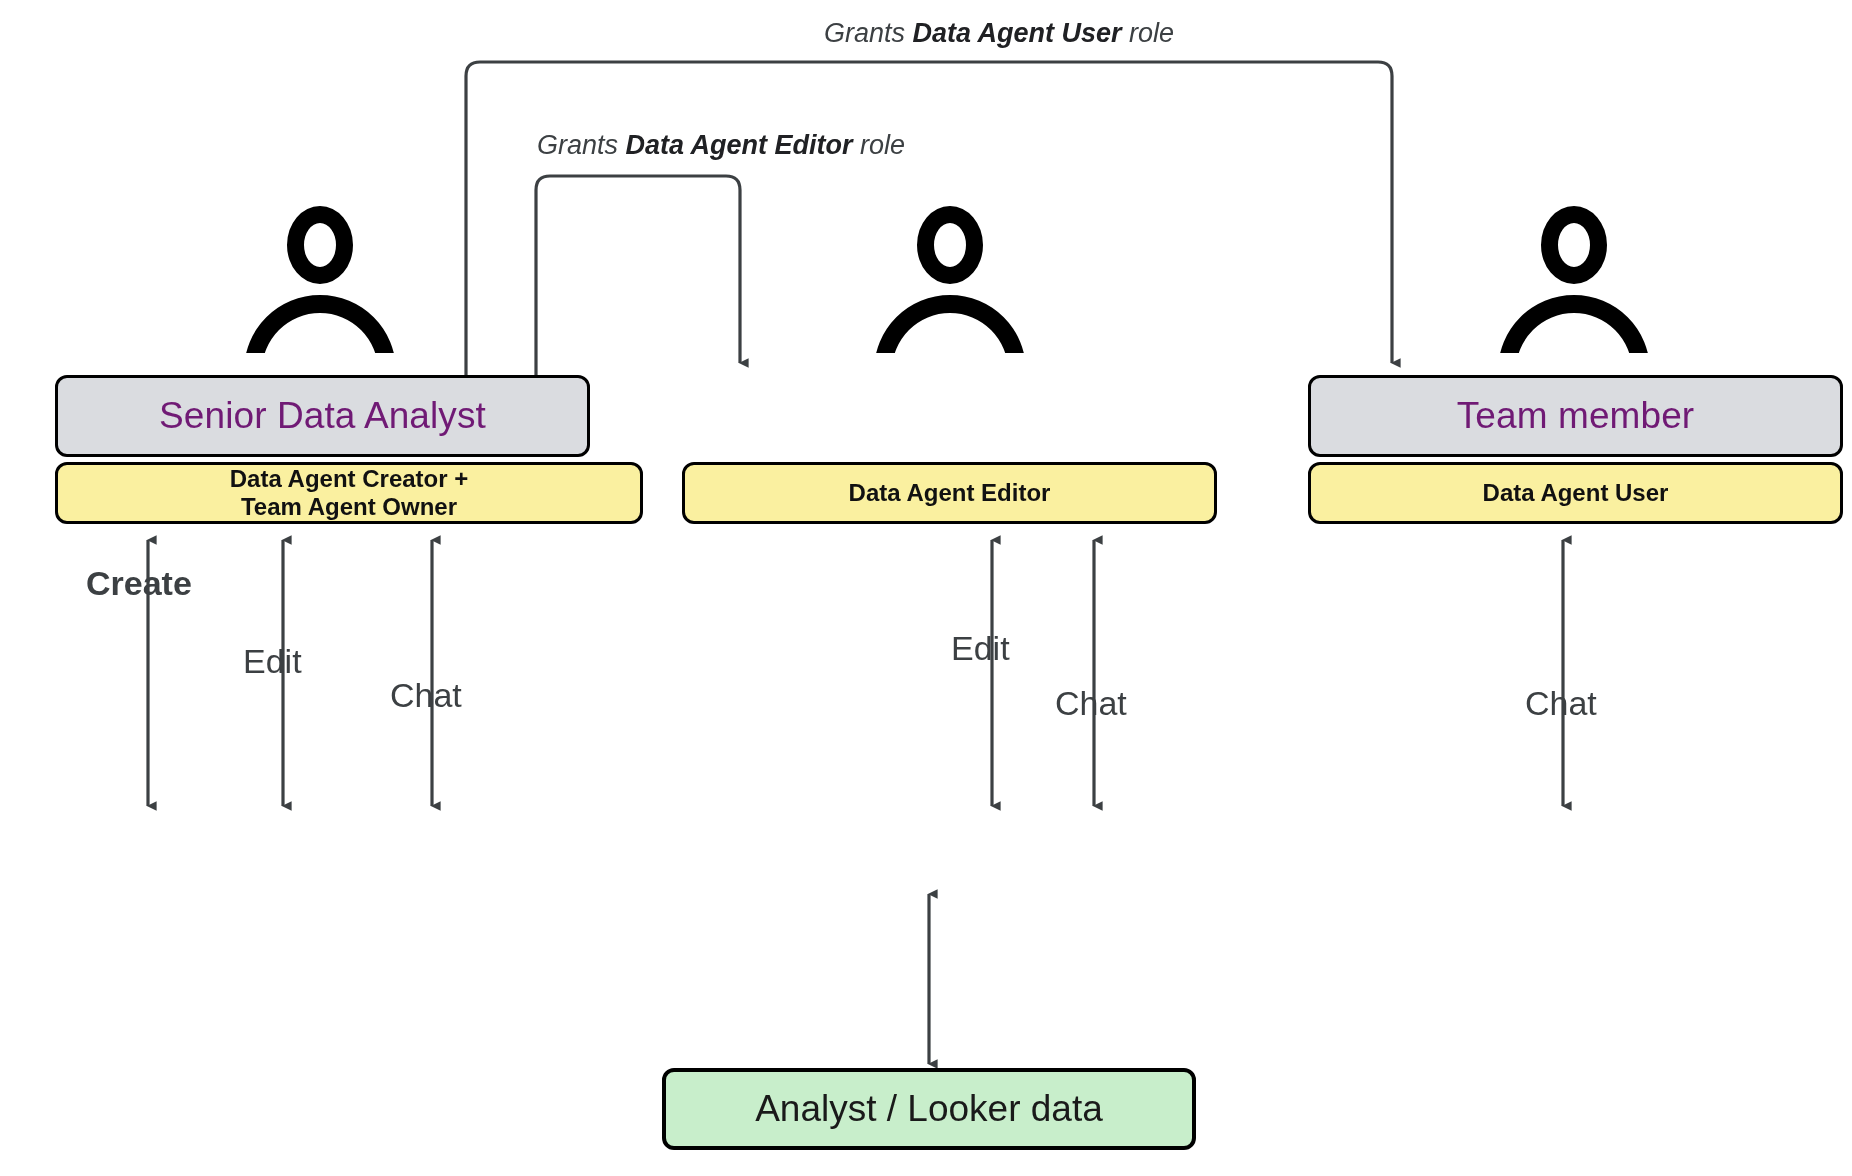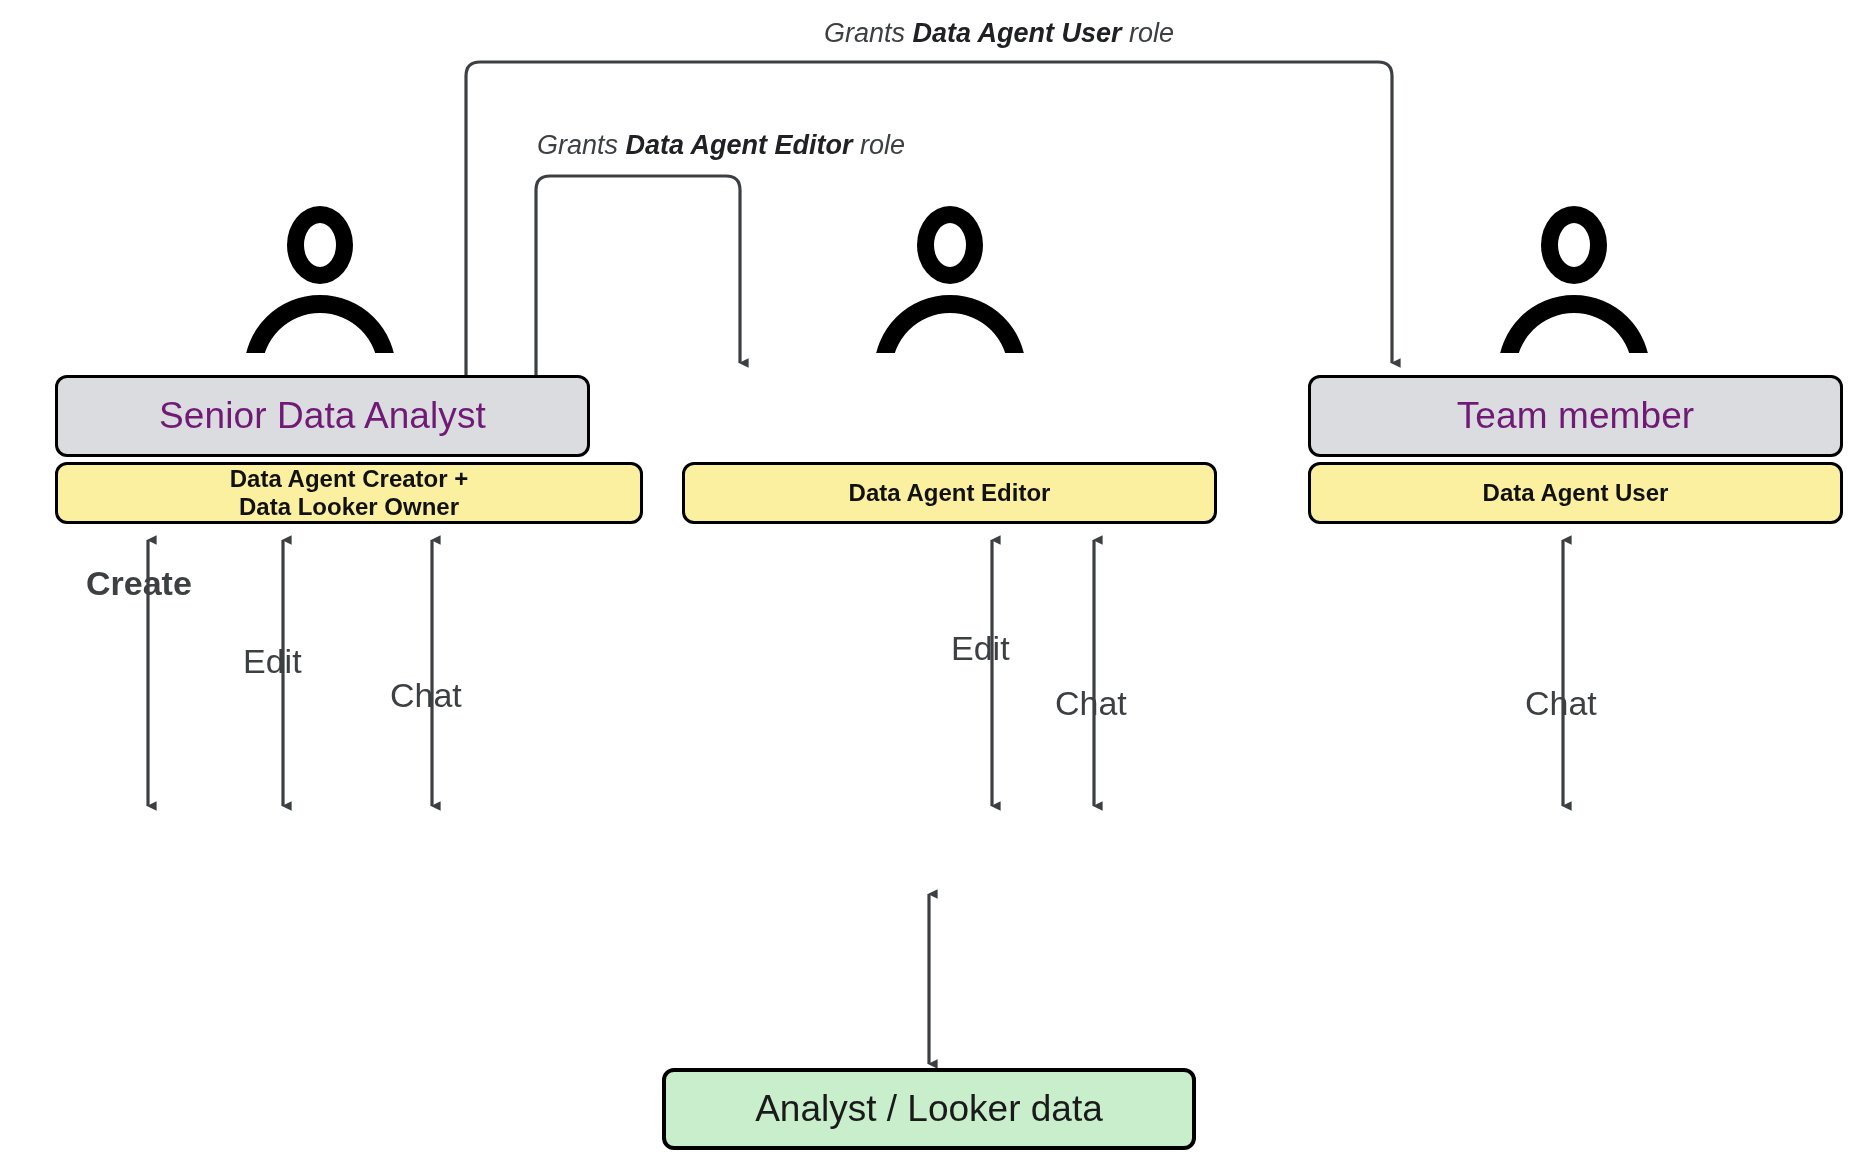--- a/index.html
+++ b/index.html
@@ -190,21 +190,21 @@
     <div class="body"></div>
   </div>
 
   <div class="card-title" style="left:55px; top:375px; width:535px; height:82px;">
     <span>Senior Data Analyst</span>
   </div>
 
   <div class="card-role" style="left:55px; top:462px; width:588px; height:62px;">
     <div>
       <span>Data Agent Creator +</span>
-      <span>Data Looker Owner</span>
+      <span>Team Agent Owner</span>
     </div>
   </div>
 
   <div class="arrow-label" style="left:86px; top:564px;font-weight:bold;">Create</div>
   <div class="arrow-label" style="left:243px; top:642px;">Edit</div>
   <div class="arrow-label" style="left:390px; top:676px;">Chat</div>
 
   <div class="person-icon" style="left:870px; top:200px;">
     <div class="head"></div>
     <div class="body"></div>

